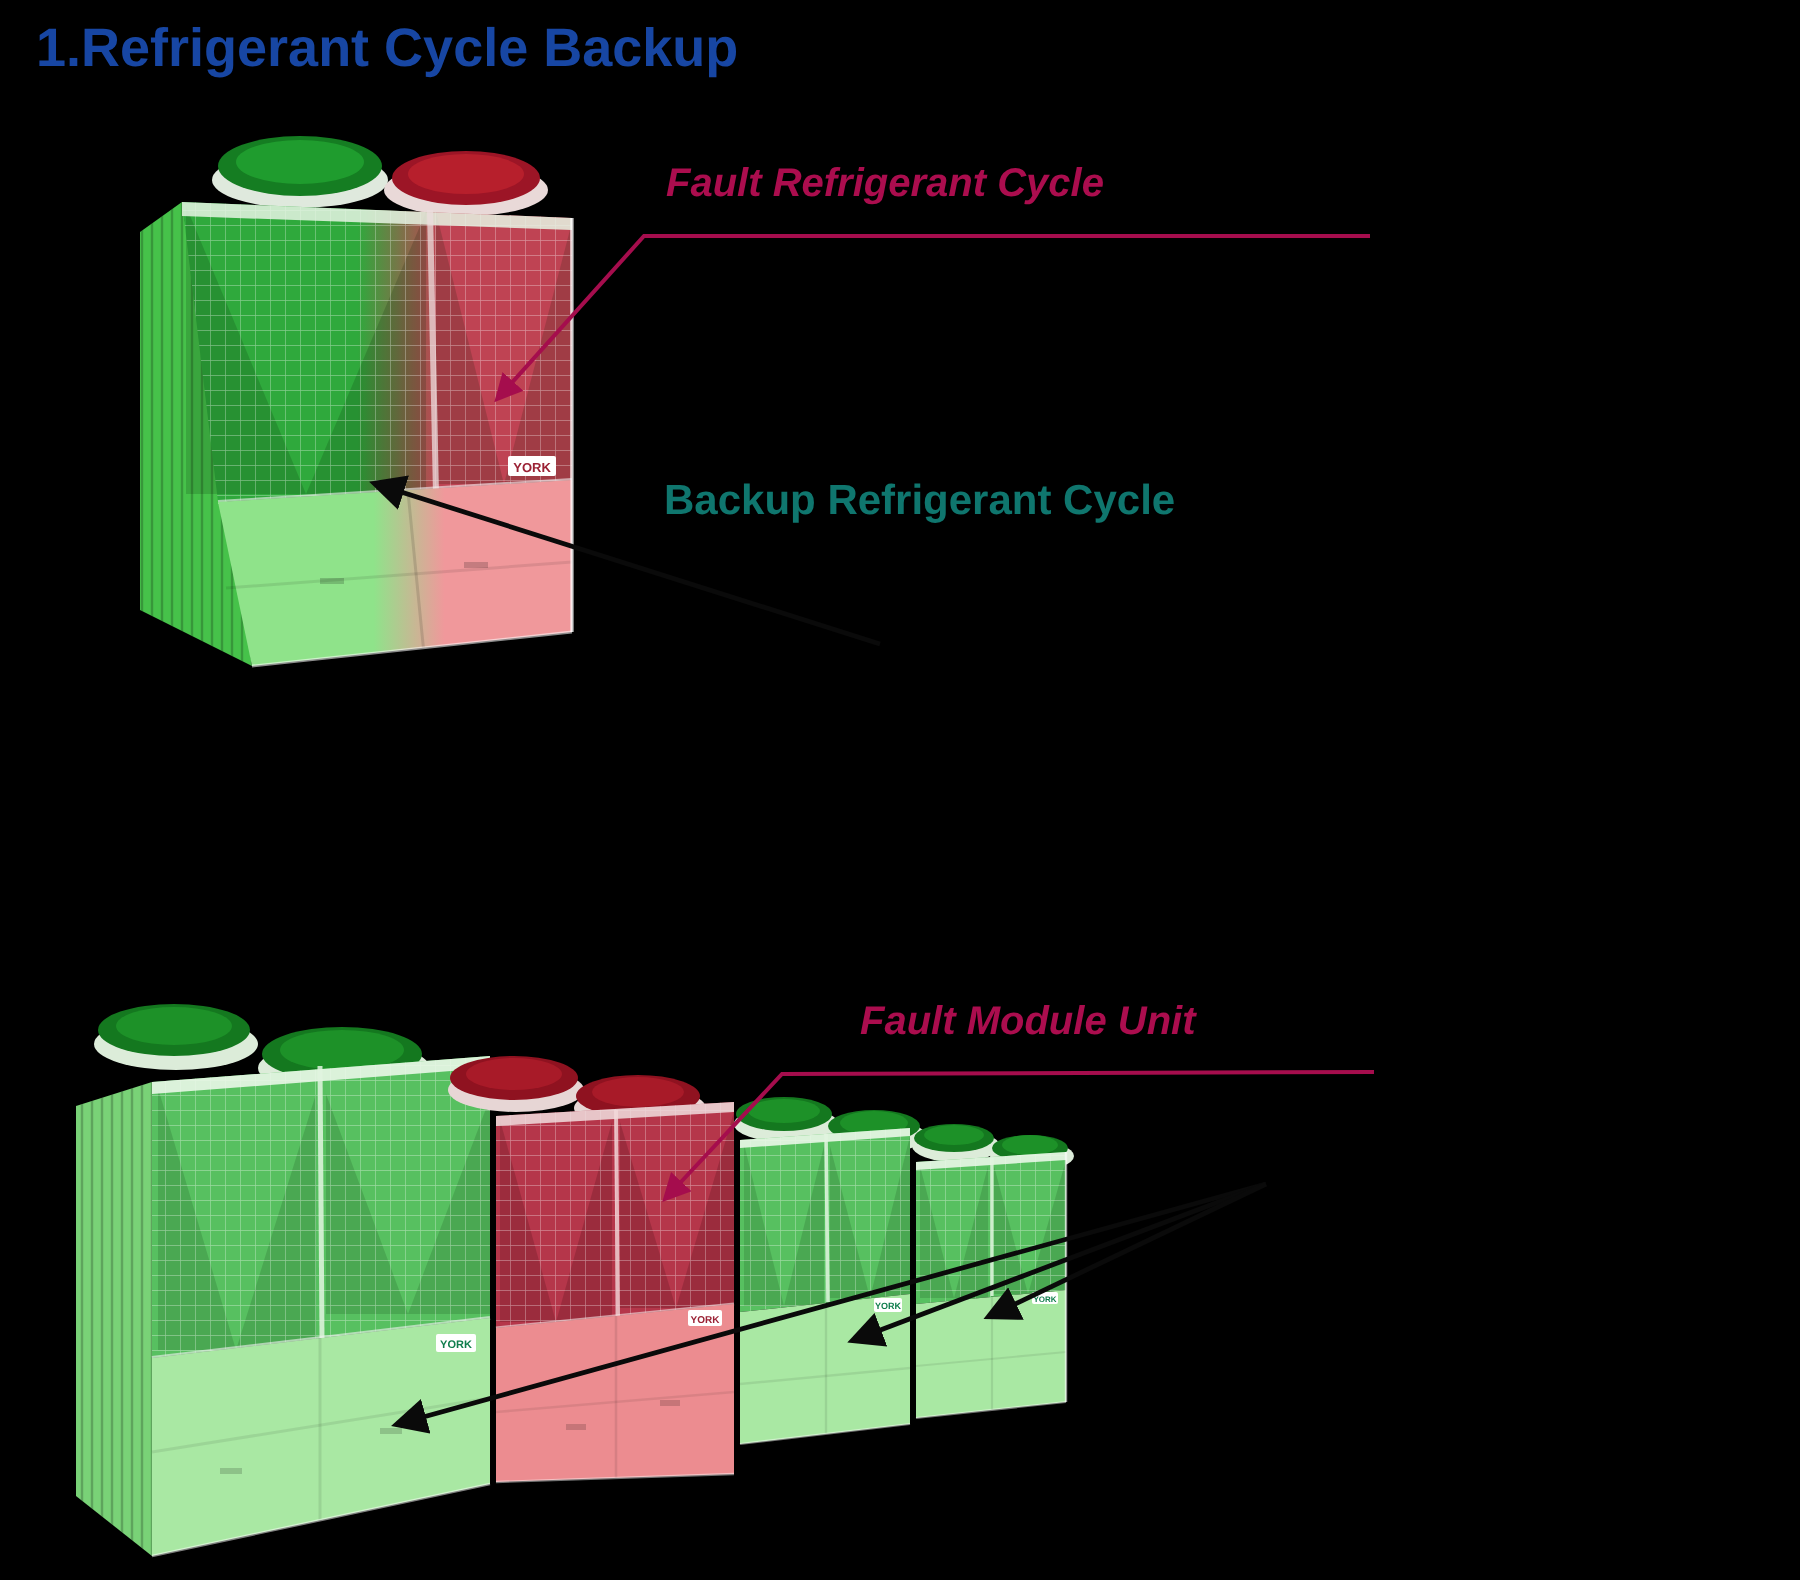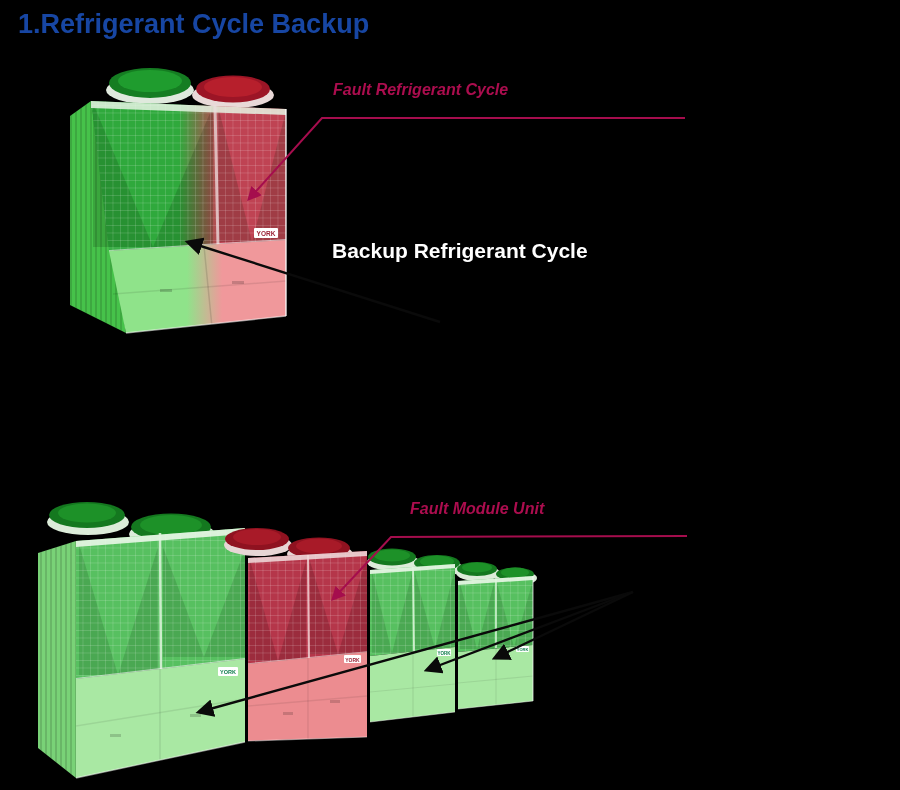--- a/index.html
+++ b/index.html
@@ -5,24 +5,24 @@
   html,body{margin:0;padding:0;background:#000;}
   .canvas{
     position:relative;width:900px;height:790px;background:#000;overflow:hidden;
     font-family:"Liberation Sans", sans-serif;
   }
   .abs{position:absolute;}
   .section-title{
     color:#1746a3;font-size:27px;font-weight:bold;letter-spacing:0px;white-space:nowrap;
   }
   .fault-label{
-    color:#ab0d4e;font-size:16px;font-weight:bold;font-style:italic;white-space:nowrap;
+    color:#ab0d4e;font-size:20px;font-weight:bold;font-style:italic;white-space:nowrap;
   }
   .backup-label{
-    color:#ffffff;font-size:21px;font-weight:bold;white-space:nowrap;
+    color:#0f766e;font-size:21px;font-weight:bold;white-space:nowrap;
   }
   svg{display:block;}
   .fig{position:absolute;left:0;top:0;}
 </style>
 </head>
 <body>
 
 <div class="canvas">
 
   <svg class="fig" width="900" height="790" viewBox="0 0 900 790">
@@ -221,16 +221,16 @@
     </g>
   </svg>
 
   <div class="abs section-title" style="left:18px;top:9px">1.Refrigerant Cycle Backup</div>
 
   <div class="abs fault-label" style="left:333px;top:81px">Fault Refrigerant Cycle</div>
 
   <div class="abs backup-label" style="left:332px;top:239px">Backup Refrigerant Cycle</div>
 
 
-  <div class="abs fault-label" style="left:410px;top:500px">Fault Module Unit</div>
+  <div class="abs fault-label" style="left:430px;top:500px">Fault Module Unit</div>
 
 
 </div>
 
 </body></html>

